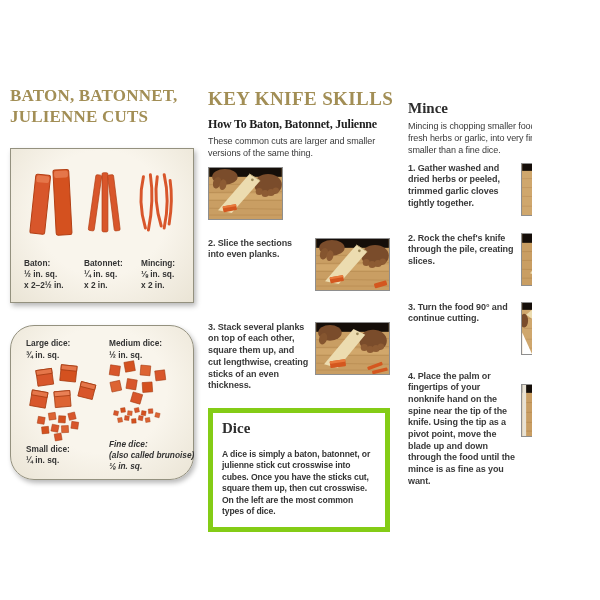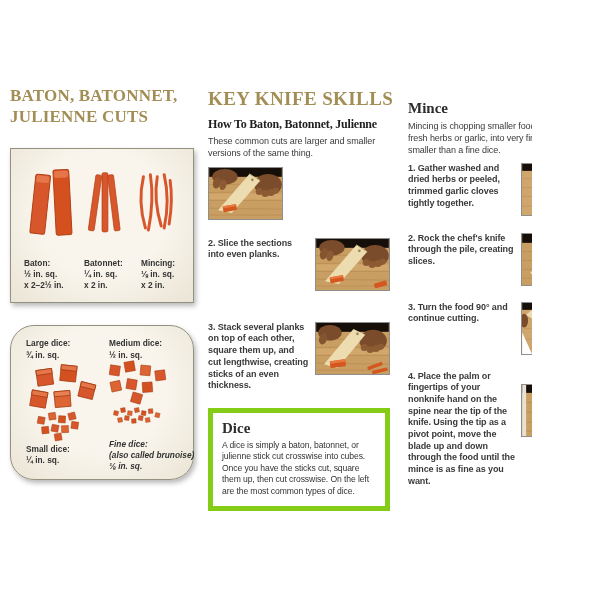--- a/index.html
+++ b/index.html
@@ -33,21 +33,21 @@
   .r-row3 { margin-top:16px; }
   .r-row4 { margin-top:16px; }
   .photo-drop { margin-top:13px; }
 
   .protip { margin-top:9px; width:98px; border:1px solid #4a4a4a; padding:3px 4px;
             font-size:6.8px; font-weight:700; line-height:1.38; color:#2c2c2c; }
   .protip-label { display:block; }
 
   .serif-head { font-family:"Liberation Serif", serif; font-weight:700; font-size:15px; color:#2d2d2d; }
   .dice-note { margin-top:16px; width:182px; border:5px solid #84cc16; padding:7px 9px 9px; background:#fff; }
-  .dice-note p { font-size:8.6px; font-weight:400; line-height:1.34; margin-top:3px; letter-spacing:-.1px; color:#333; }
+  .dice-note p { font-size:8.6px; font-weight:700; line-height:1.34; margin-top:12px; letter-spacing:-.1px; color:#333; }
 
   .figure-box { position:relative; width:184px; height:155px; border:1px solid #94917f;
                 background:radial-gradient(ellipse at 50% 42%, #f9f5ec 50%, #eae4d5 100%);
                 box-shadow:2px 3px 5px rgba(0,0,0,.28); }
   .box-cuts { margin-top:21px; }
   .box-dice { margin-top:22px;border-radius:24px; }
   .box-art { position:absolute; inset:0; width:100%; height:100%; }
 
   .cut-labels { position:absolute; left:13px; right:0; bottom:11px; display:flex; }
   .cut-label { font-size:8.3px; font-weight:700; line-height:1.33; color:#333; }

